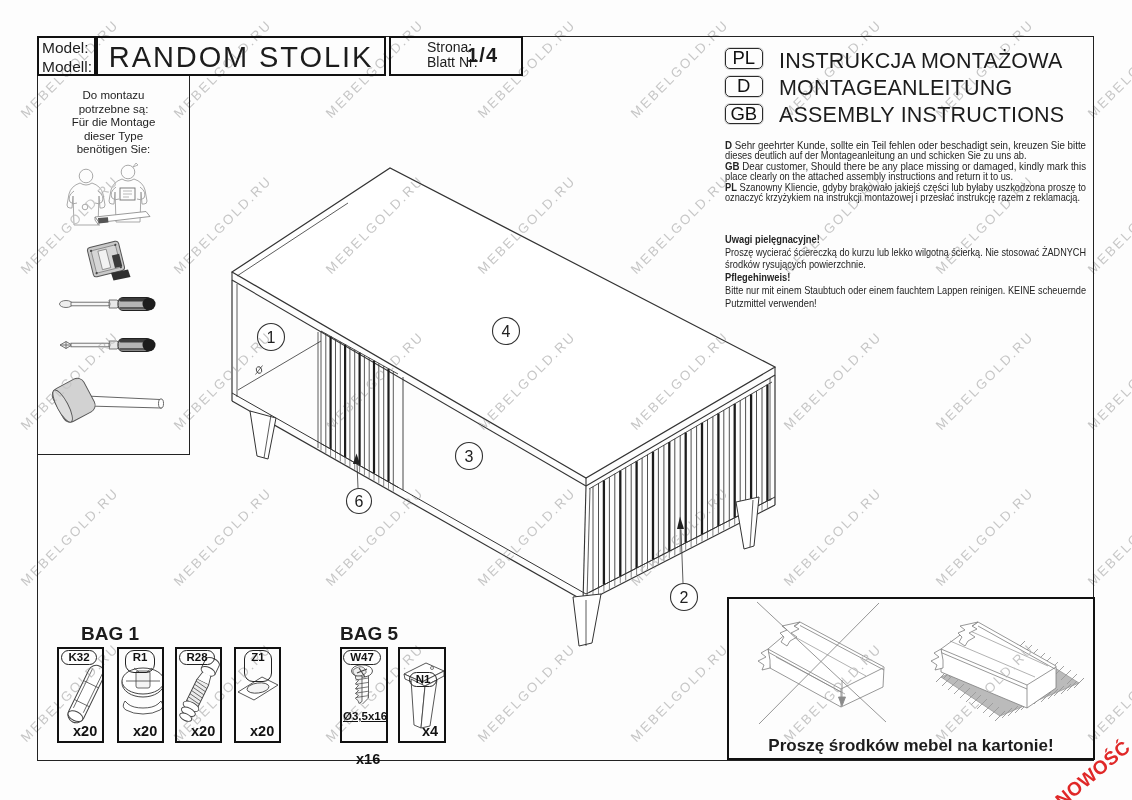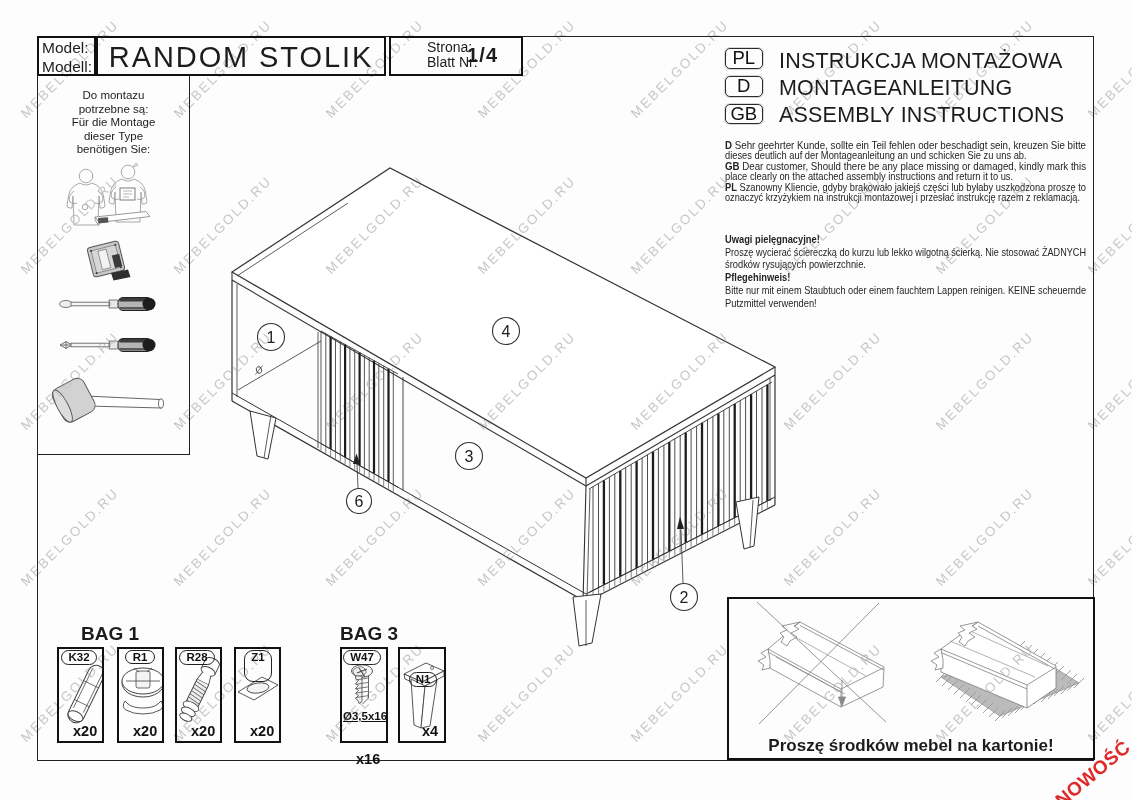--- a/index.html
+++ b/index.html
@@ -478,29 +478,29 @@
 <div class="txt" style="left:57px; top:623px; font-size:19px; font-weight:bold;margin-left:24px;">BAG 1</div>
 
 <div class="bx" style="left:57px; top:647px; width:47px; height:96px; border-width:2.4px;"></div>
 
 <div class="bx" style="left:117px; top:647px; width:47px; height:96px; border-width:2.4px;"></div>
 
 <div class="bx" style="left:175px; top:647px; width:47px; height:96px; border-width:2.4px;"></div>
 
 <div class="bx" style="left:234px; top:647px; width:47px; height:96px; border-width:2.4px;"></div>
 
-<div class="txt" style="left:340px; top:623px; font-size:19px; font-weight:bold;">BAG 3</div>
+<div class="txt" style="left:340px; top:623px; font-size:19px; font-weight:bold;">BAG 5</div>
 
 <div class="bx" style="left:340px; top:647px; width:48px; height:96px; border-width:2.4px;"></div>
 
 <div class="bx" style="left:398px; top:647px; width:48px; height:96px; border-width:2.4px;"></div>
 
 <div class="pill" style="left:61px; top:650px; width:36px; height:15px; line-height:12.5px;">K32</div>
 
-<div class="pill" style="left:125px; top:650px; width:30px; height:14px; line-height:12.5px;">R1</div>
+<div class="pill" style="left:125px; top:650px; width:30px; height:23px; line-height:12.5px;">R1</div>
 
 <div class="pill" style="left:179px; top:650px; width:36px; height:15px; line-height:12.5px;">R28</div>
 
 <div class="pill" style="left:244px; top:650px; width:28px; height:32px; line-height:12.5px;">Z1</div>
 
 <div class="pill" style="left:343px; top:650px; width:38px; height:15px; line-height:12.5px;">W47</div>
 
 <div class="pill" style="left:409px; top:650px; width:28px; height:15px; line-height:12.5px;margin-top:22px;">N1</div>
 
 <div class="cnt" style="left:73px; top:723px;">x20</div>

